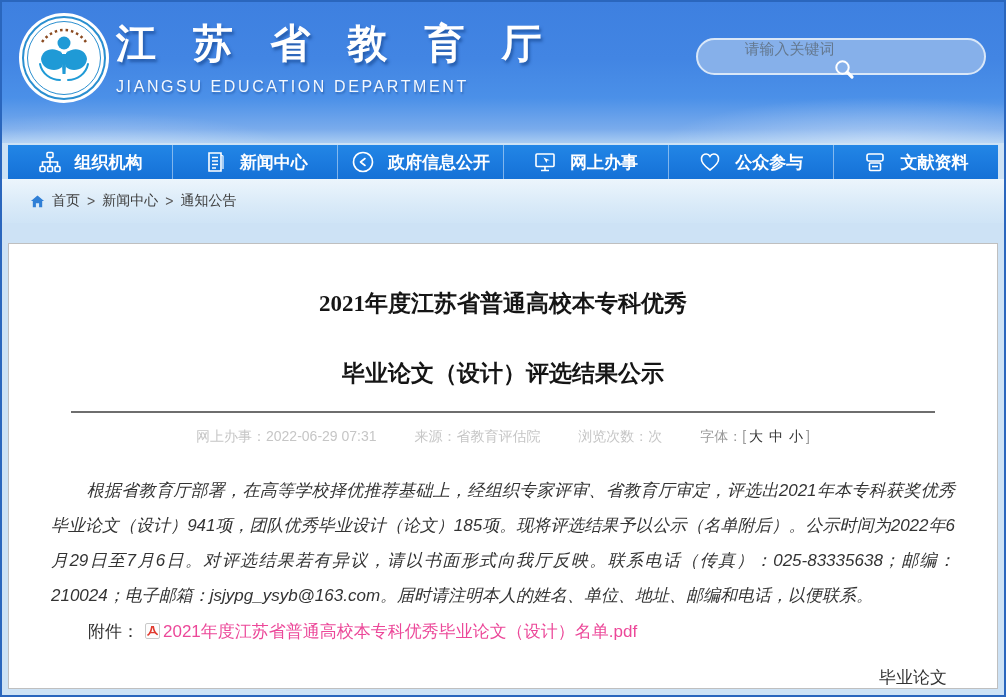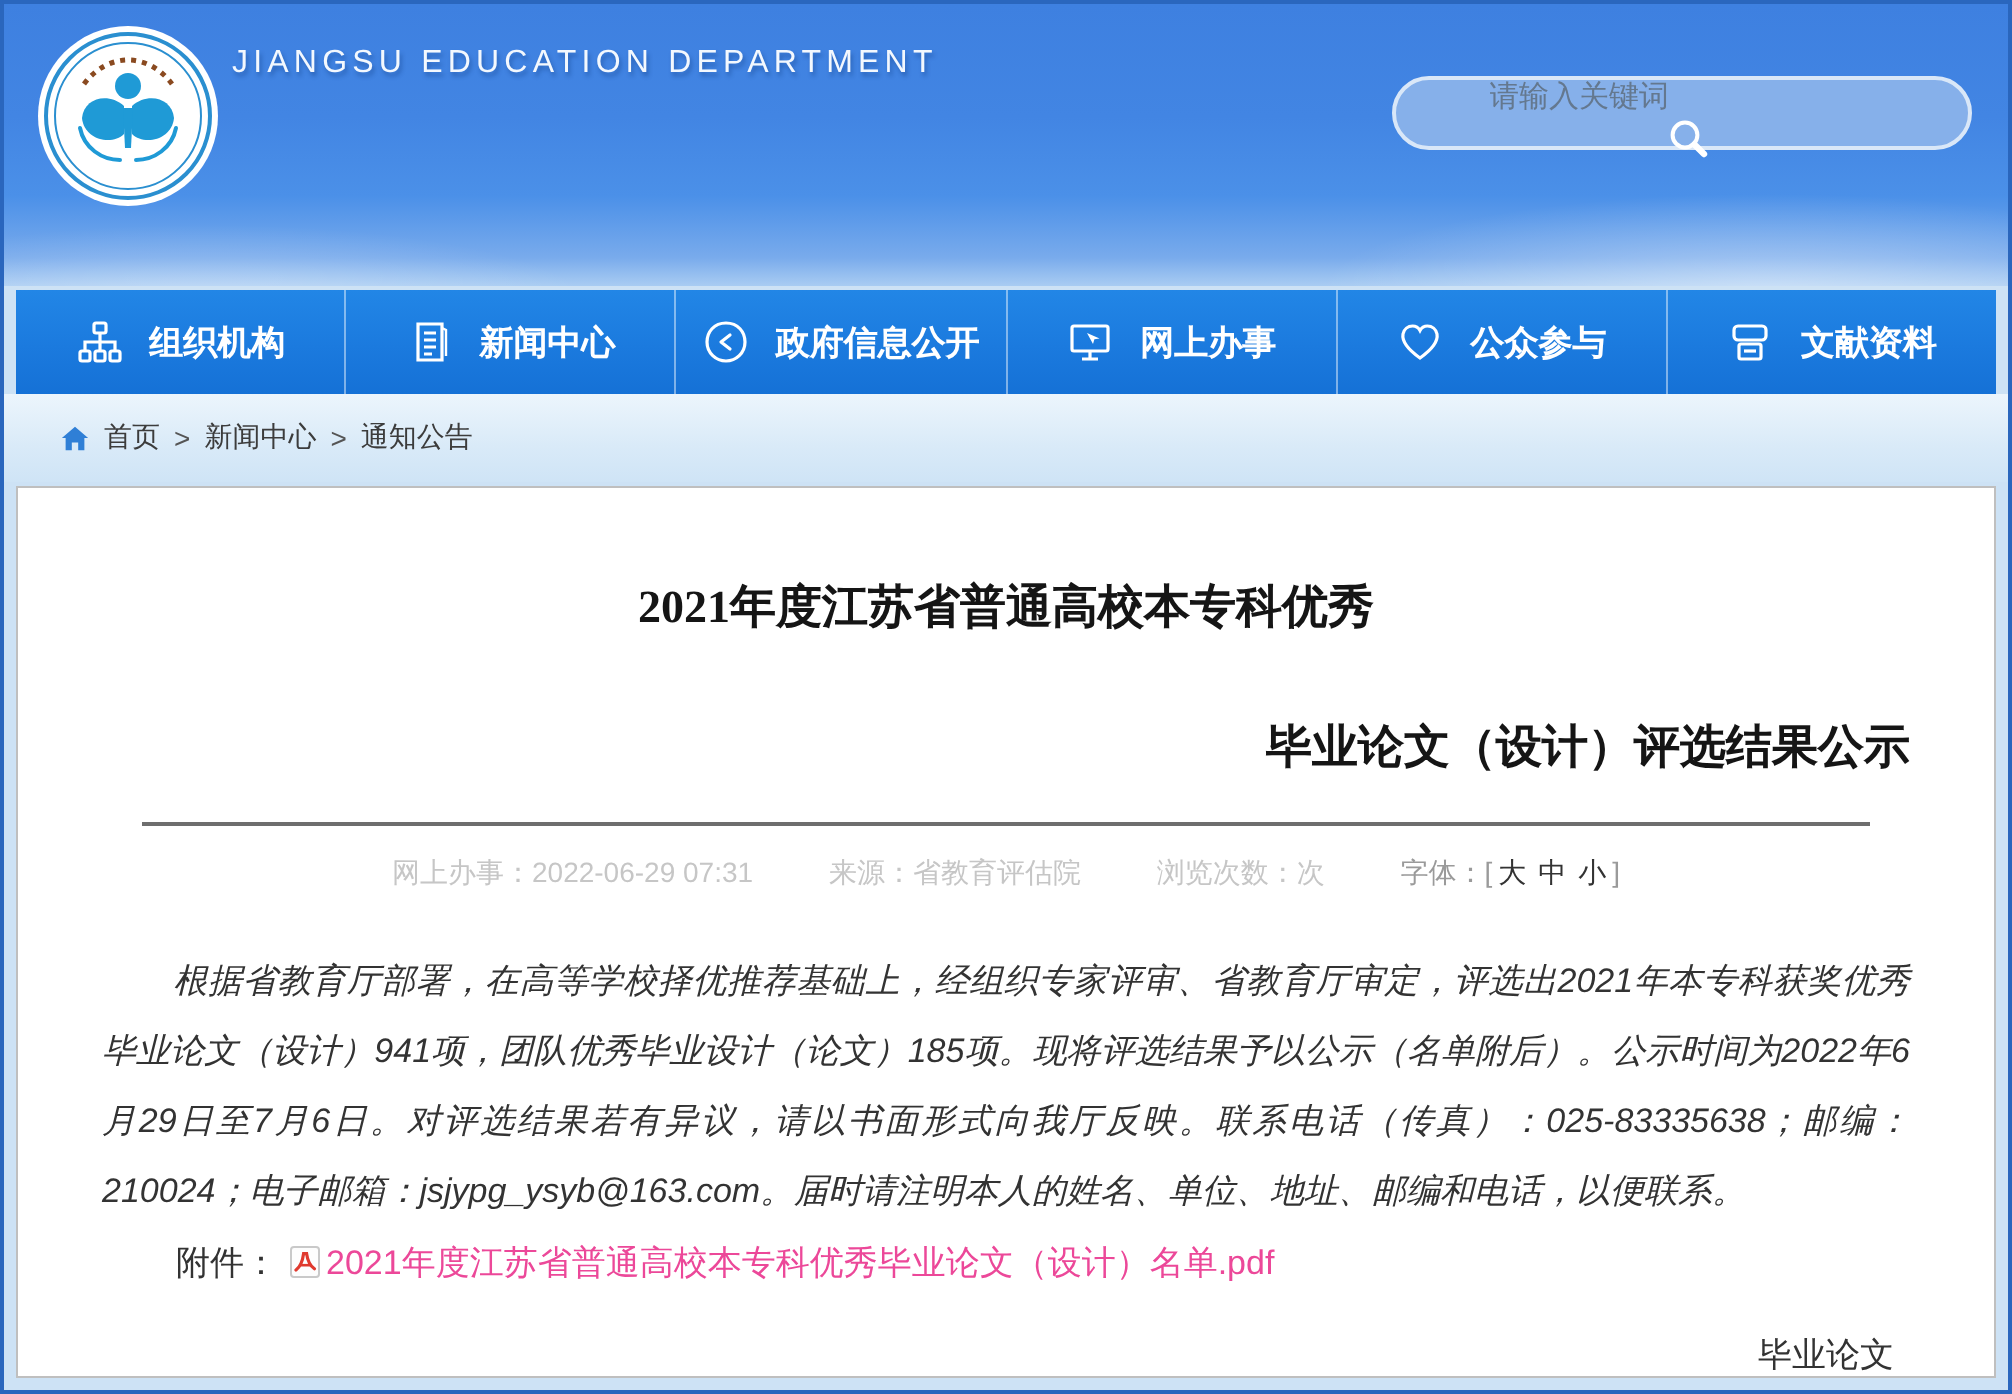--- a/index.html
+++ b/index.html
@@ -32,21 +32,21 @@
     display:flex; align-items:center; padding:0 10px 0 16px;flex-direction:column;
   }
   .search input{
     flex:1; border:none; outline:none; background:transparent;
     font-size:15px; color:#2c3a4e;
   }
   .search input::placeholder{ color:#64788f; }
   .search svg{ flex:0 0 auto; }
   
   .nav{
-    margin:2px 6px 0; height:52px; display:flex;
+    margin:2px 6px 0; height:34px; display:flex;
     background:linear-gradient(180deg,#2286e6 0%,#1b7ade 55%,#1571d6 100%);
   }
   .nav-item{
     flex:1; display:flex; align-items:center; justify-content:center; gap:13px;
     color:#fff; font-size:17px; font-weight:bold; cursor:pointer;
     border-right:1px solid rgba(255,255,255,.45);
   }
   .nav-item:last-child{ border-right:none; }
   .nav-item svg{ flex:0 0 auto; }
   
@@ -59,21 +59,21 @@
   .crumb-sep{ color:#555; }
   
   .panel{
     position:absolute; left:6px; right:6px; top:241px; bottom:6px;
     background:#fff; border:1px solid #bfbfbf; padding:0 42px;
   }
   .article-title{
     margin-top:44px; text-align:center; color:#151515;
     font-family:"Liberation Serif",serif; font-weight:bold; font-size:23px;
   }
-  .article-title .line2{ margin-top:39px;text-align:right; }
+  .article-title .line2{ margin-top:39px; }
   .rule{ border:none; border-top:2px solid #6e6e6e; margin:22px 20px 0; }
   .meta{
     margin-top:15px; text-align:center; font-size:14px; color:#c6c6c6;
     white-space:nowrap;
   }
   .meta .group{ margin:0 17px; }
   .font-switch{ color:#9a9a9a; }
   .font-switch .fs{ color:#333; cursor:pointer; margin:0 3px; }
   .body-text{
     margin-top:27px; font-size:17px; color:#333; line-height:35px;
@@ -99,20 +99,21 @@
       <circle cx="46" cy="46" r="36.5" fill="#ffffff" stroke="#2a8fd0" stroke-width="1"></circle>
       <circle cx="46" cy="31" r="6.5" fill="#1f9ad6"></circle>
       <path d="M44 41 C36 34,24 37,23 47 C24 58,38 61,44 55 Z" fill="#1f9ad6"></path>
       <path d="M48 41 C56 34,68 37,69 47 C68 58,54 61,48 55 Z" fill="#1f9ad6"></path>
       <path d="M43.5 42 L48.5 42 L47.5 62 L44.5 62 Z" fill="#1f9ad6"></path>
       <path d="M22 52 C24 62,33 68,42 68" fill="none" stroke="#1f9ad6" stroke-width="2" stroke-linecap="round"></path>
       <path d="M70 52 C68 62,59 68,50 68" fill="none" stroke="#1f9ad6" stroke-width="2" stroke-linecap="round"></path>
       <path d="M24 30 C30 22,38 18,46 18 C54 18,62 22,68 30" fill="none" stroke="#8a4a20" stroke-width="2.5" stroke-dasharray="2.5 3"></path>
     </svg>
     <div class="titles">
+      <div class="site-title">江 苏 省 教 育 厅</div>
       <div class="site-subtitle">JIANGSU EDUCATION DEPARTMENT</div>
     </div>
     <div class="search">
       <input type="text" placeholder="请输入关键词" style="">
       <svg width="24" height="24" viewBox="0 0 24 24" fill="none" stroke="#ffffff" stroke-width="2" stroke-linecap="round">
         <circle cx="10.5" cy="10.5" r="6.2"></circle>
         <line x1="15.2" y1="15.2" x2="20" y2="20" stroke-width="3.2"></line>
       </svg>
     </div>
   </div>

